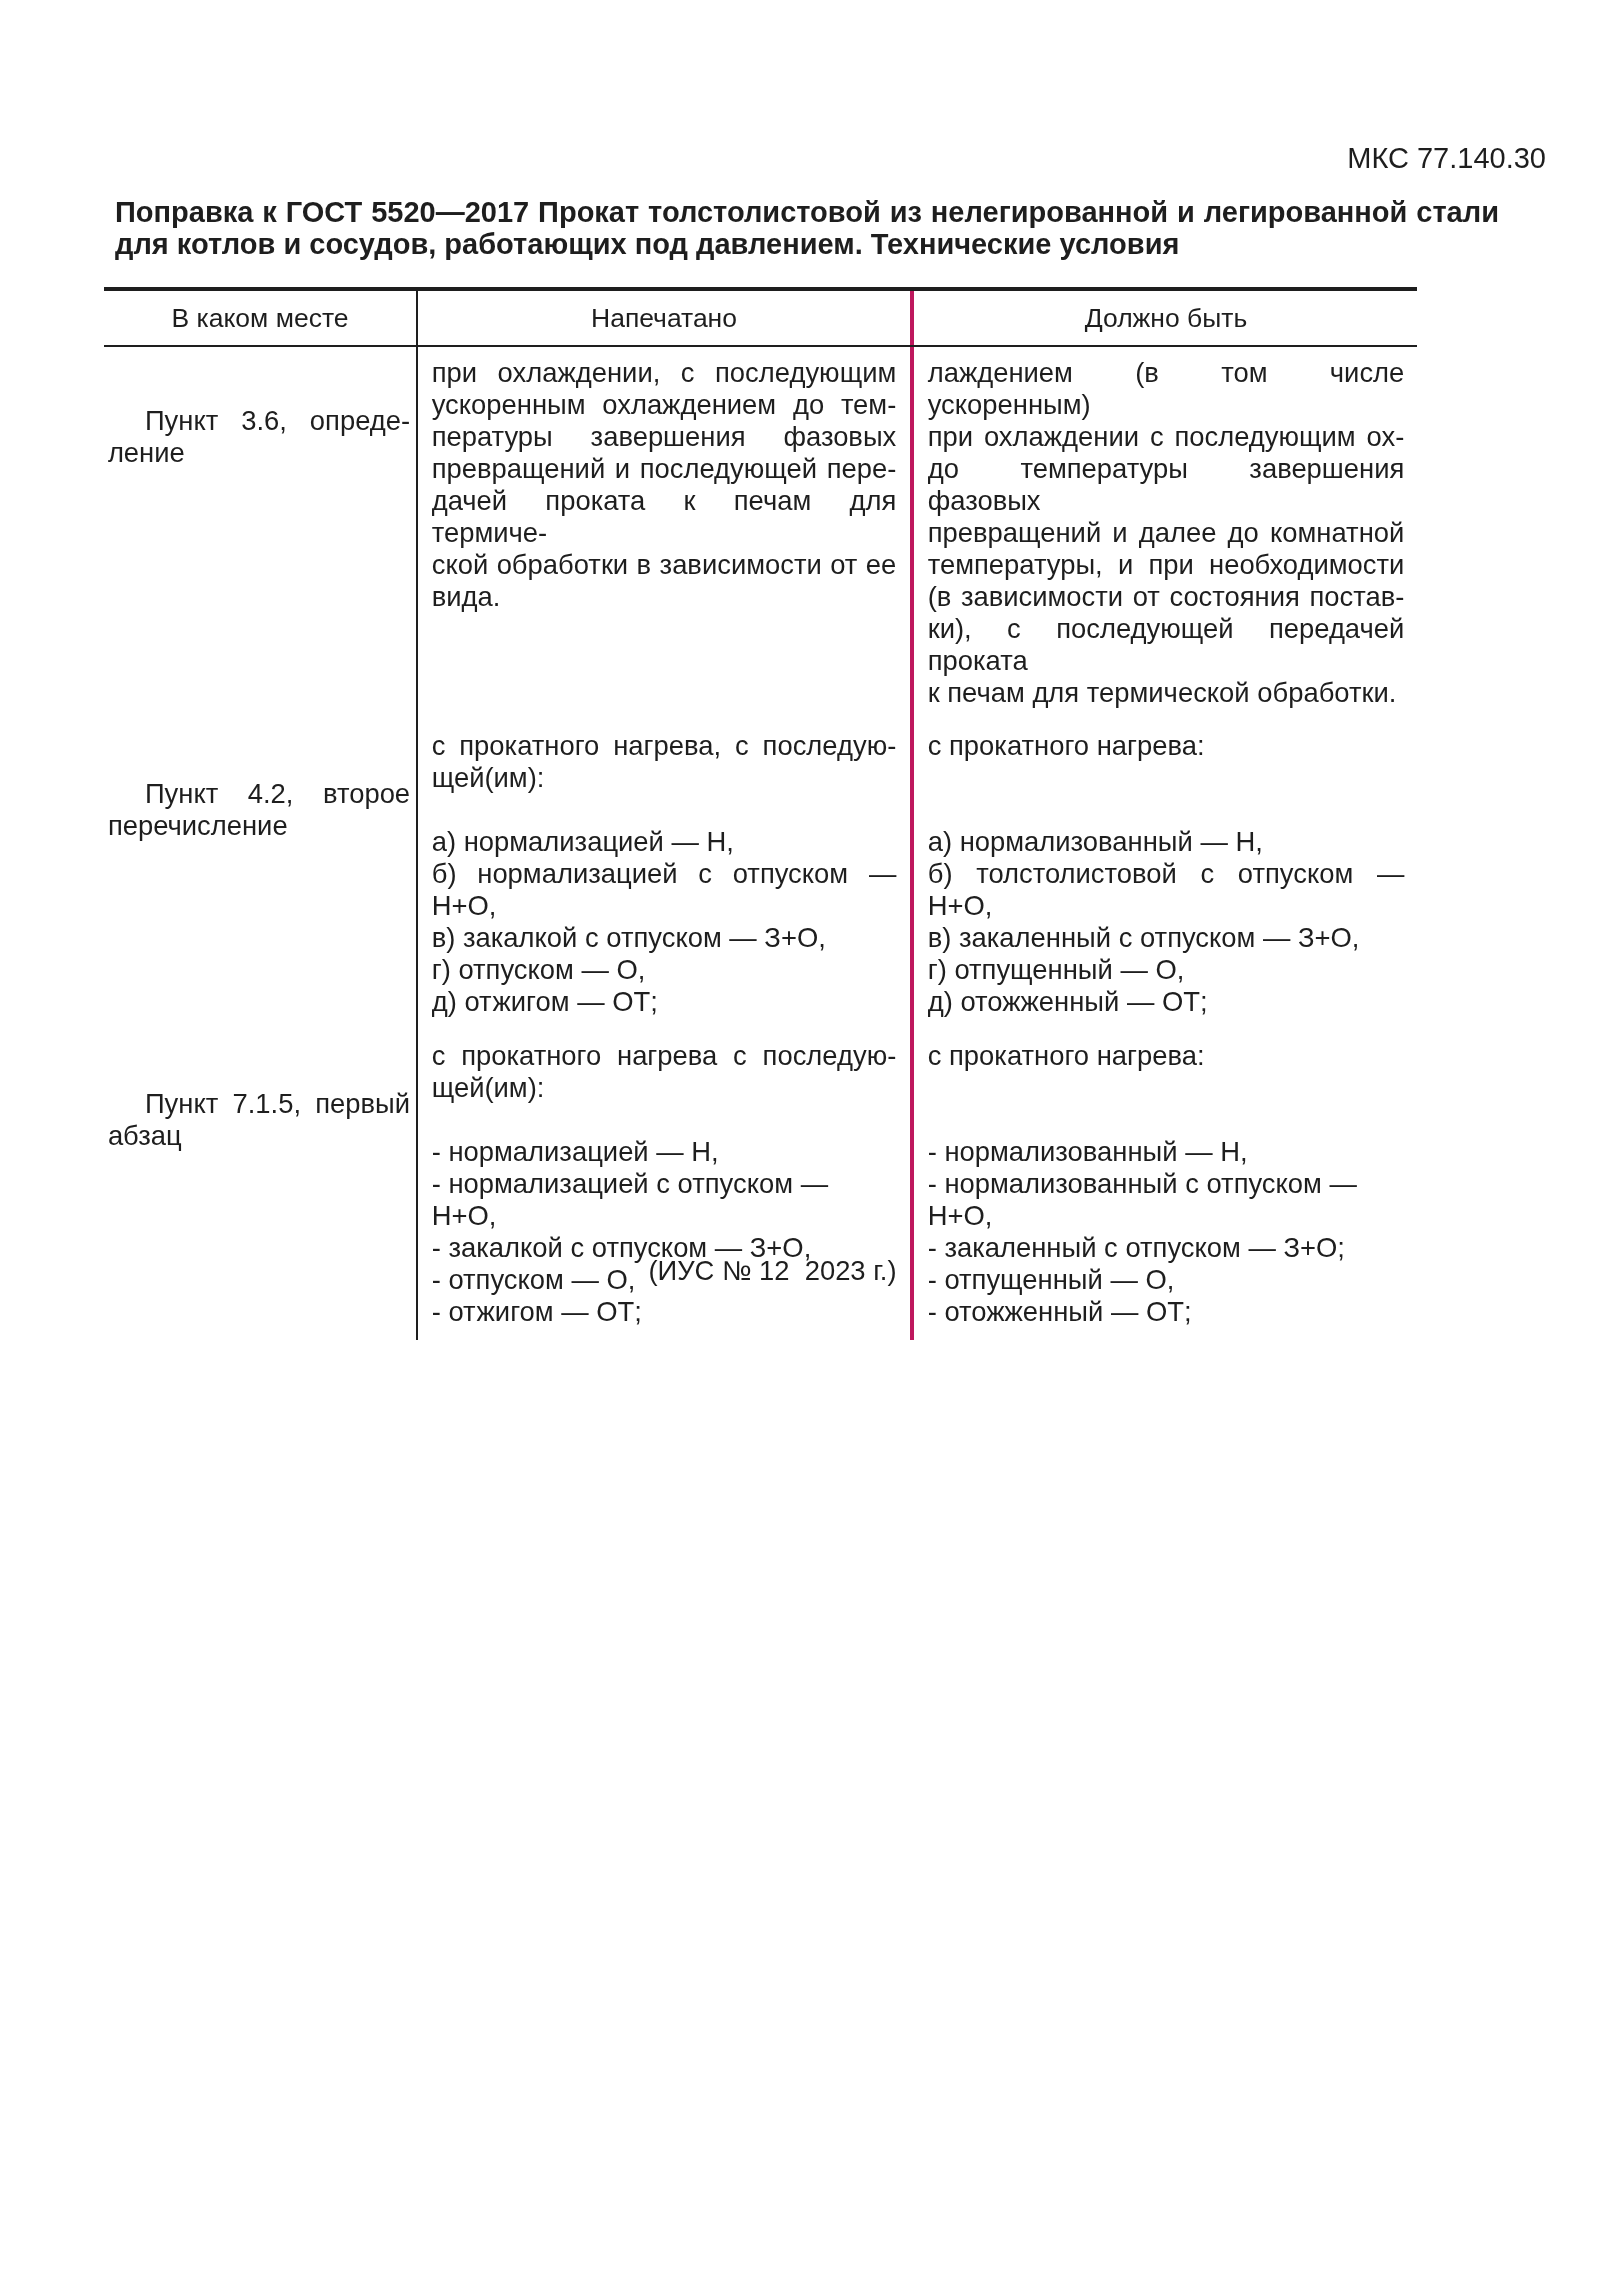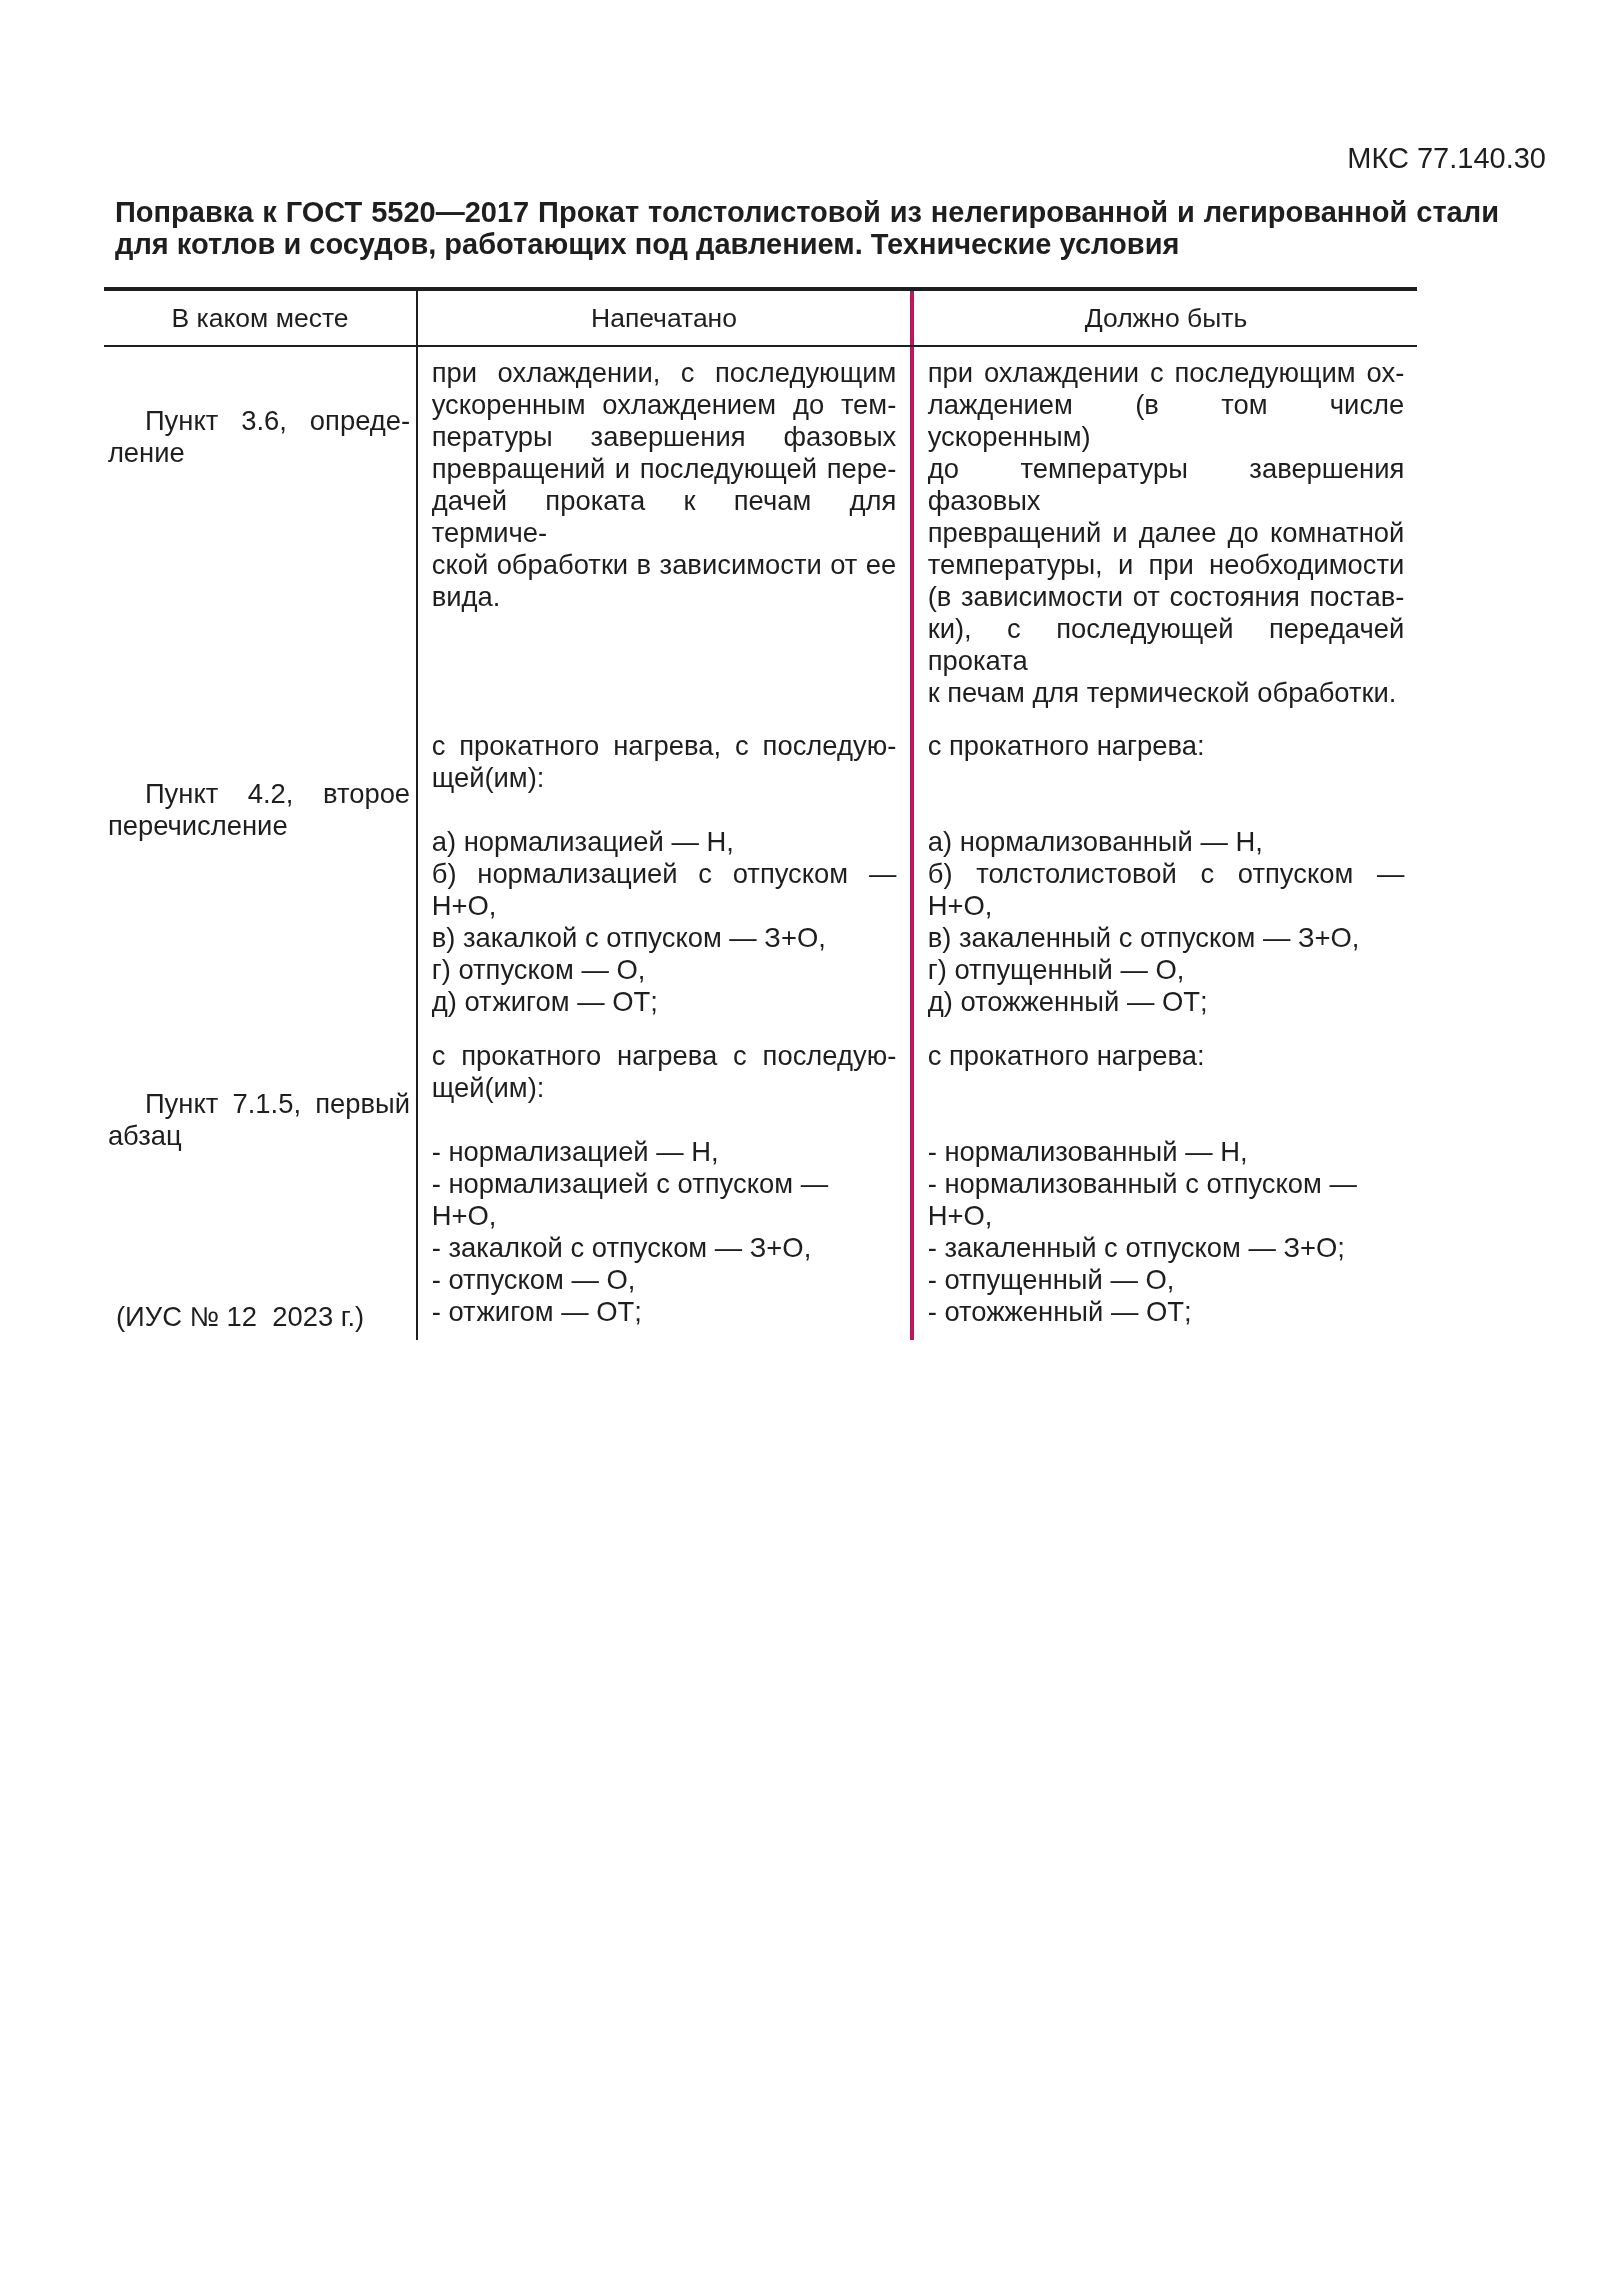--- a/index.html
+++ b/index.html
@@ -64,24 +64,24 @@
   .c1 { border-left: 2px solid #1e1e1e; border-right: 4px solid #be185d; }
   .ln {
     line-height: 32px;
     min-height: 32px;
     white-space: normal;
   }
   .ln.j { text-align: justify; text-align-last: justify; }
   .ln.ind { text-indent: 37px; }
   .gfooter {
     position: absolute;
-    top: 1299px;
+    top: 1253px;
     left: 116px;
     width: 1313px;
-    text-align: left;
+    text-align: center;
     font-size: 27.4px;
     line-height: 35px;
   }
 </style>
 </head>
 <body>
 
 <div class="page">
   <div class="mks">МКС 77.140.30</div>
   <div class="doc-title">
@@ -103,22 +103,22 @@
           <div class="cell c1">
             <div class="ln j">при охлаждении, с последующим</div>
             <div class="ln j">ускоренным охлаждением до тем-</div>
             <div class="ln j">пературы завершения фазовых</div>
             <div class="ln j">превращений и последующей пере-</div>
             <div class="ln j">дачей проката к печам для термиче-</div>
             <div class="ln j">ской обработки в зависимости от ее</div>
             <div class="ln">вида.</div>
           </div>
           <div class="cell c2">
+            <div class="ln j">лаждением (в том числе ускоренным)</div>
             <div class="ln j">при охлаждении с последующим ох-</div>
-            <div class="ln j">лаждением (в том числе ускоренным)</div>
             <div class="ln j">до температуры завершения фазовых</div>
             <div class="ln j">превращений и далее до комнатной</div>
             <div class="ln j">температуры, и при необходимости</div>
             <div class="ln j">(в зависимости от состояния постав-</div>
             <div class="ln j">ки), с последующей передачей проката</div>
             <div class="ln">к печам для термической обработки.</div>
           </div>
         </div>
         <div class="grow">
           <div class="cell c0">

